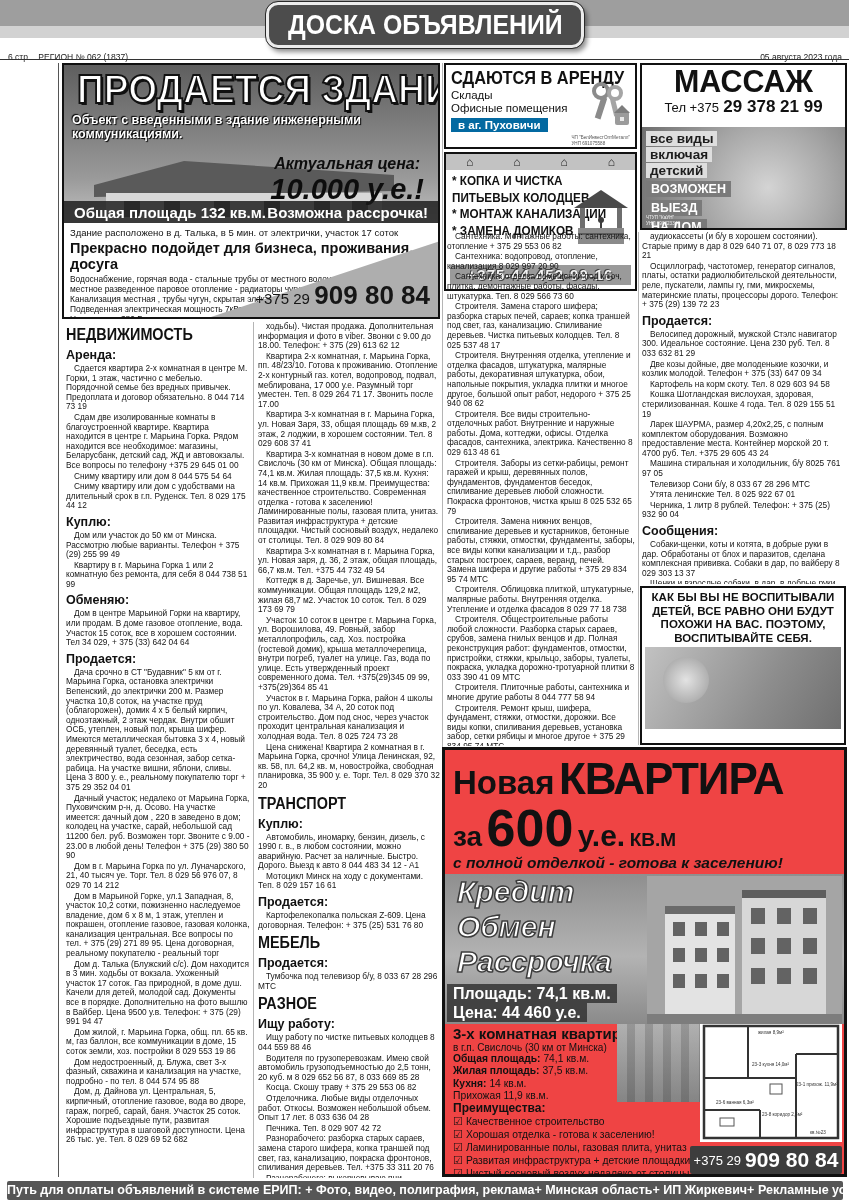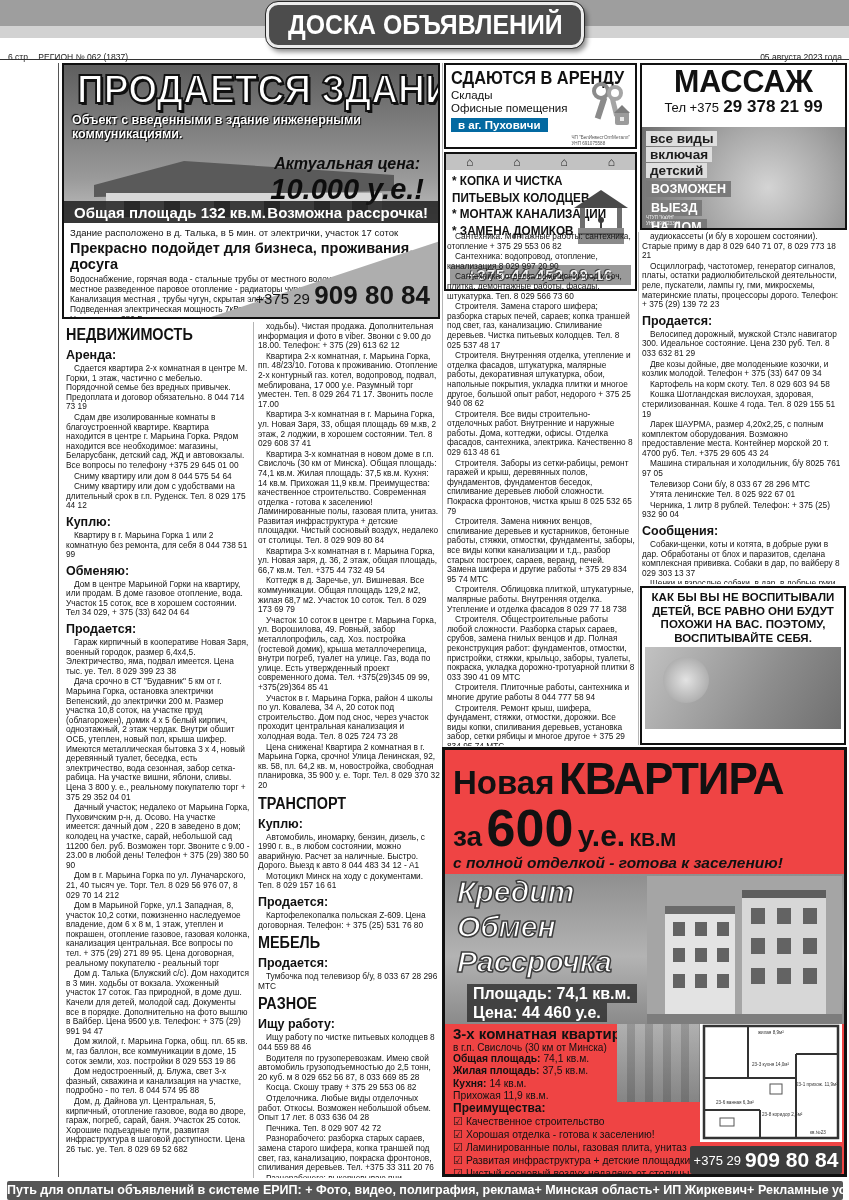--- a/index.html
+++ b/index.html
@@ -103,21 +103,21 @@
   .a-l2 { white-space:nowrap; margin-top:-6px; }
   .a-l2 .za { font-size:28px; font-weight:bold; }
   .a-l2 .num { font-size:52px; font-weight:900; }
   .a-l2 .ue { font-size:30px; font-weight:900; }
   .a-l2 .kv { font-size:19px; font-weight:bold; }
   .a-l3 { font-size:15.5px; font-weight:bold; font-style:italic; margin-top:-4px; }
   .a-photo { position:relative; margin-top:2px; height:150px;
              background:linear-gradient(180deg,#8f8f8f 0%,#b3b3b3 55%,#8a8a8a 100%); overflow:hidden; }
   .a-offer { font-size:30px; font-weight:900; font-style:italic; color:#fff; -webkit-text-stroke:1.5px #3c3c3c;
              line-height:35px; padding-left:12px; position:relative; z-index:2; }
-  .a-stats { position:absolute; left:22px; bottom:2px; z-index:2;margin-top:43px; }
+  .a-stats { position:absolute; left:2px; bottom:2px; z-index:2;margin-top:43px; }
   .a-stat { color:#fff; font-weight:900; font-size:16px; line-height:19px; background:rgba(45,45,45,.8); display:table; padding:0 6px; }
   .a-bldg { position:absolute; right:2px; bottom:0; z-index:1; }
   .a-bottom { position:relative; height:154px; }
   .a-details { position:absolute; left:8px; top:2px; width:262px; }
   .a-dt { font-size:15px; font-weight:900; line-height:16px; }
   .a-ds { font-size:10px; line-height:11px; }
   .a-row { font-size:10.3px; line-height:12.3px; }
   .a-row b { font-weight:900; }
   .a-adv { font-size:12px; font-weight:900; line-height:13px; }
   .a-check { font-size:10.3px; line-height:13px; }
@@ -286,25 +286,25 @@
   </div>
 
   <div class="col" style="left:66px; top:322px; width:184px; height:856px;">
       <div class="cls-h1">НЕДВИЖИМОСТЬ</div>
       <div class="cls-h2">Аренда:</div>
       <div class="cls-p">Сдается квартира 2-х комнатная в центре М. Горки, 1 этаж, частично с мебелью. Порядочной семье без вредных привычек. Предоплата и договор обязательно. 8 044 714 73 19</div>
       <div class="cls-p">Сдам две изолированные комнаты в благоустроенной квартире. Квартира находится в центре г. Марьина Горка. Рядом находится все необходимое: магазины, Беларусбанк, детский сад, ЖД и автовокзалы. Все вопросы по телефону +375 29 645 01 00</div>
       <div class="cls-p">Сниму квартиру или дом 8 044 575 54 64</div>
       <div class="cls-p">Сниму квартиру или дом с удобствами на длительный срок в г.п. Руденск. Тел. 8 029 175 44 12</div>
       <div class="cls-h2">Куплю:</div>
+      <div class="cls-p">Дом или участок до 50 км от Минска. Рассмотрю любые варианты. Телефон + 375 (29) 255 99 49</div>
       <div class="cls-p">Квартиру в г. Марьина Горка 1 или 2 комнатную без ремонта, для себя 8 044 738 51 99</div>
       <div class="cls-h2">Обменяю:</div>
       <div class="cls-p">Дом в центре Марьиной Горки на квартиру, или продам. В доме газовое отопление, вода.  Участок 15 соток,  все в хорошем состоянии. Тел 34 029, + 375 (33) 642 04 64</div>
       <div class="cls-h2">Продается:</div>
-      <div class="cls-p">Гараж кирпичный в кооперативе Новая Заря, военный городок, размер 6,4х4,5. Электричество, яма, подвал имеется. Цена  тыс. уе. Тел. 8 029 399 23 38</div>
       <div class="cls-p">Дача срочно в СТ "Будавник" 5 км от г. Марьина Горка, остановка электрички Вепенский, до электрички 200 м. Размер участка 10,8 соток, на участке пруд (облагорожен), домик 4 х 5 белый кирпич, одноэтажный, 2 этаж чердак. Внутри обшит ОСБ, утеплен, новый пол, крыша шифер. Имеются металлическая бытовка 3 х 4, новый деревянный туалет, беседка, есть электричество, вода сезонная, забор сетка-рабица. На участке вишни, яблони, сливы. Цена 3 800 у. е., реальному покупателю торг + 375 29 352 04 01</div>
       <div class="cls-p">Дачный участок; недалеко от Марьина Горка, Пуховичским р-н, д. Осово. На участке имеется: дачный дом , 220 в заведено в дом; колодец на участке, сарай, небольшой сад 11200 бел. руб. Возможен торг. Звоните с 9.00 - 23.00 в любой день! Телефон + 375 (29) 380 50 90</div>
       <div class="cls-p">Дом в г. Марьина Горка по ул. Луначарского, 21, 40 тысяч уе. Торг. Тел. 8 029 56 976 07, 8 029 70 14 212</div>
       <div class="cls-p">Дом в Марьиной Горке, ул.1 Западная, 8, участок 10,2 сотки, пожизненно наследуемое владение, дом 6 х 8 м,  1 этаж,  утеплен и покрашен, отопление газовое, газовая колонка, канализация центральная. Все вопросы по тел. + 375 (29) 271 89 95. Цена договорная, реальному покупателю - реальный торг</div>
       <div class="cls-p">Дом д. Талька (Блужский с/с). Дом находится в 3 мин. ходьбы от вокзала. Ухоженный участок 17 соток. Газ природной, в доме душ. Качели для детей, молодой сад. Документы все в порядке. Дополнительно на фото вышлю в Вайбер. Цена 9500 у.в.  Телефон: + 375 (29) 991 94 47</div>
       <div class="cls-p">Дом жилой, г. Марьина Горка, общ. пл. 65 кв. м, газ баллон, все коммуникации в доме, 15 соток земли, хоз. постройки 8 029 553 19 86</div>
       <div class="cls-p">Дом недостроенный, д. Блужа, свет 3-х фазный, скважина и канализация на участке, подробно - по тел. 8 044 574 95 88</div>
       <div class="cls-p">Дом, д. Дайнова ул. Центральная, 5, кирпичный, отопление газовое, вода во дворе, гараж, погреб, сарай, баня. Участок 25 соток. Хорошие подъездные пути, развитая инфраструктура в шаговой доступности. Цена 26 тыс. уе. Тел. 8 029 69 52 682</div>
     </div>
   <div class="col" style="left:258px; top:322px; width:182px; height:856px;">

